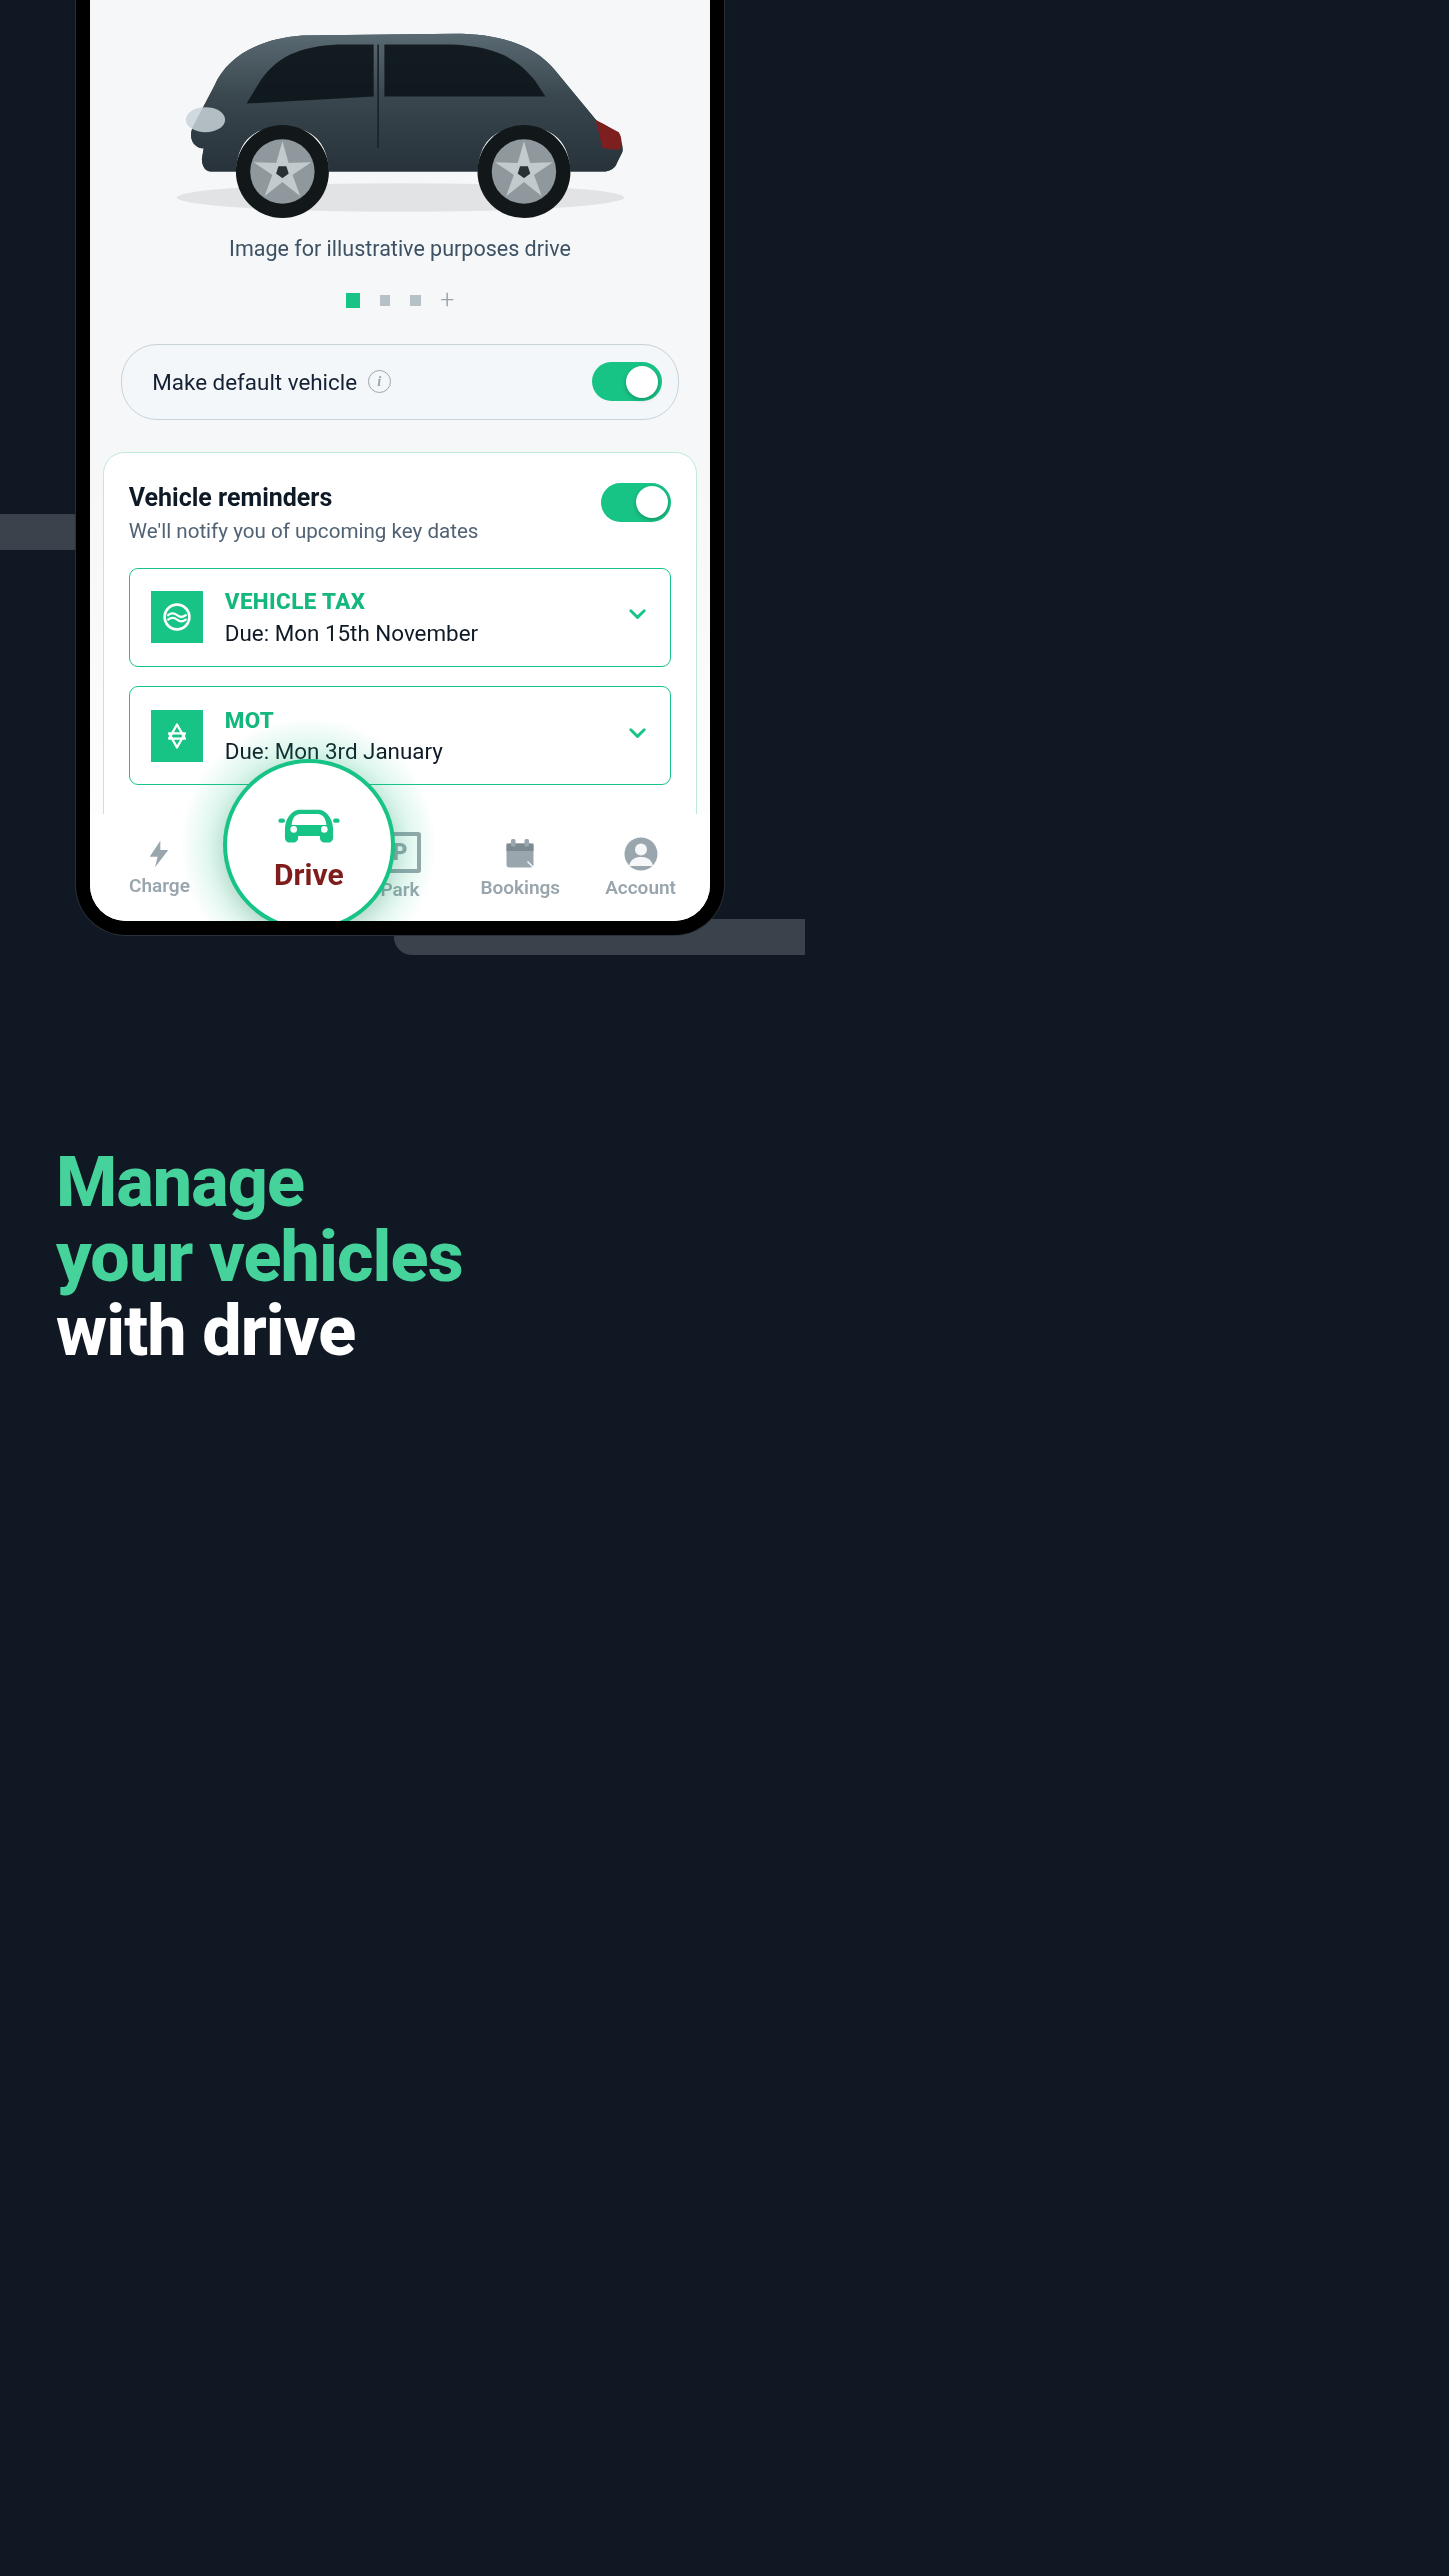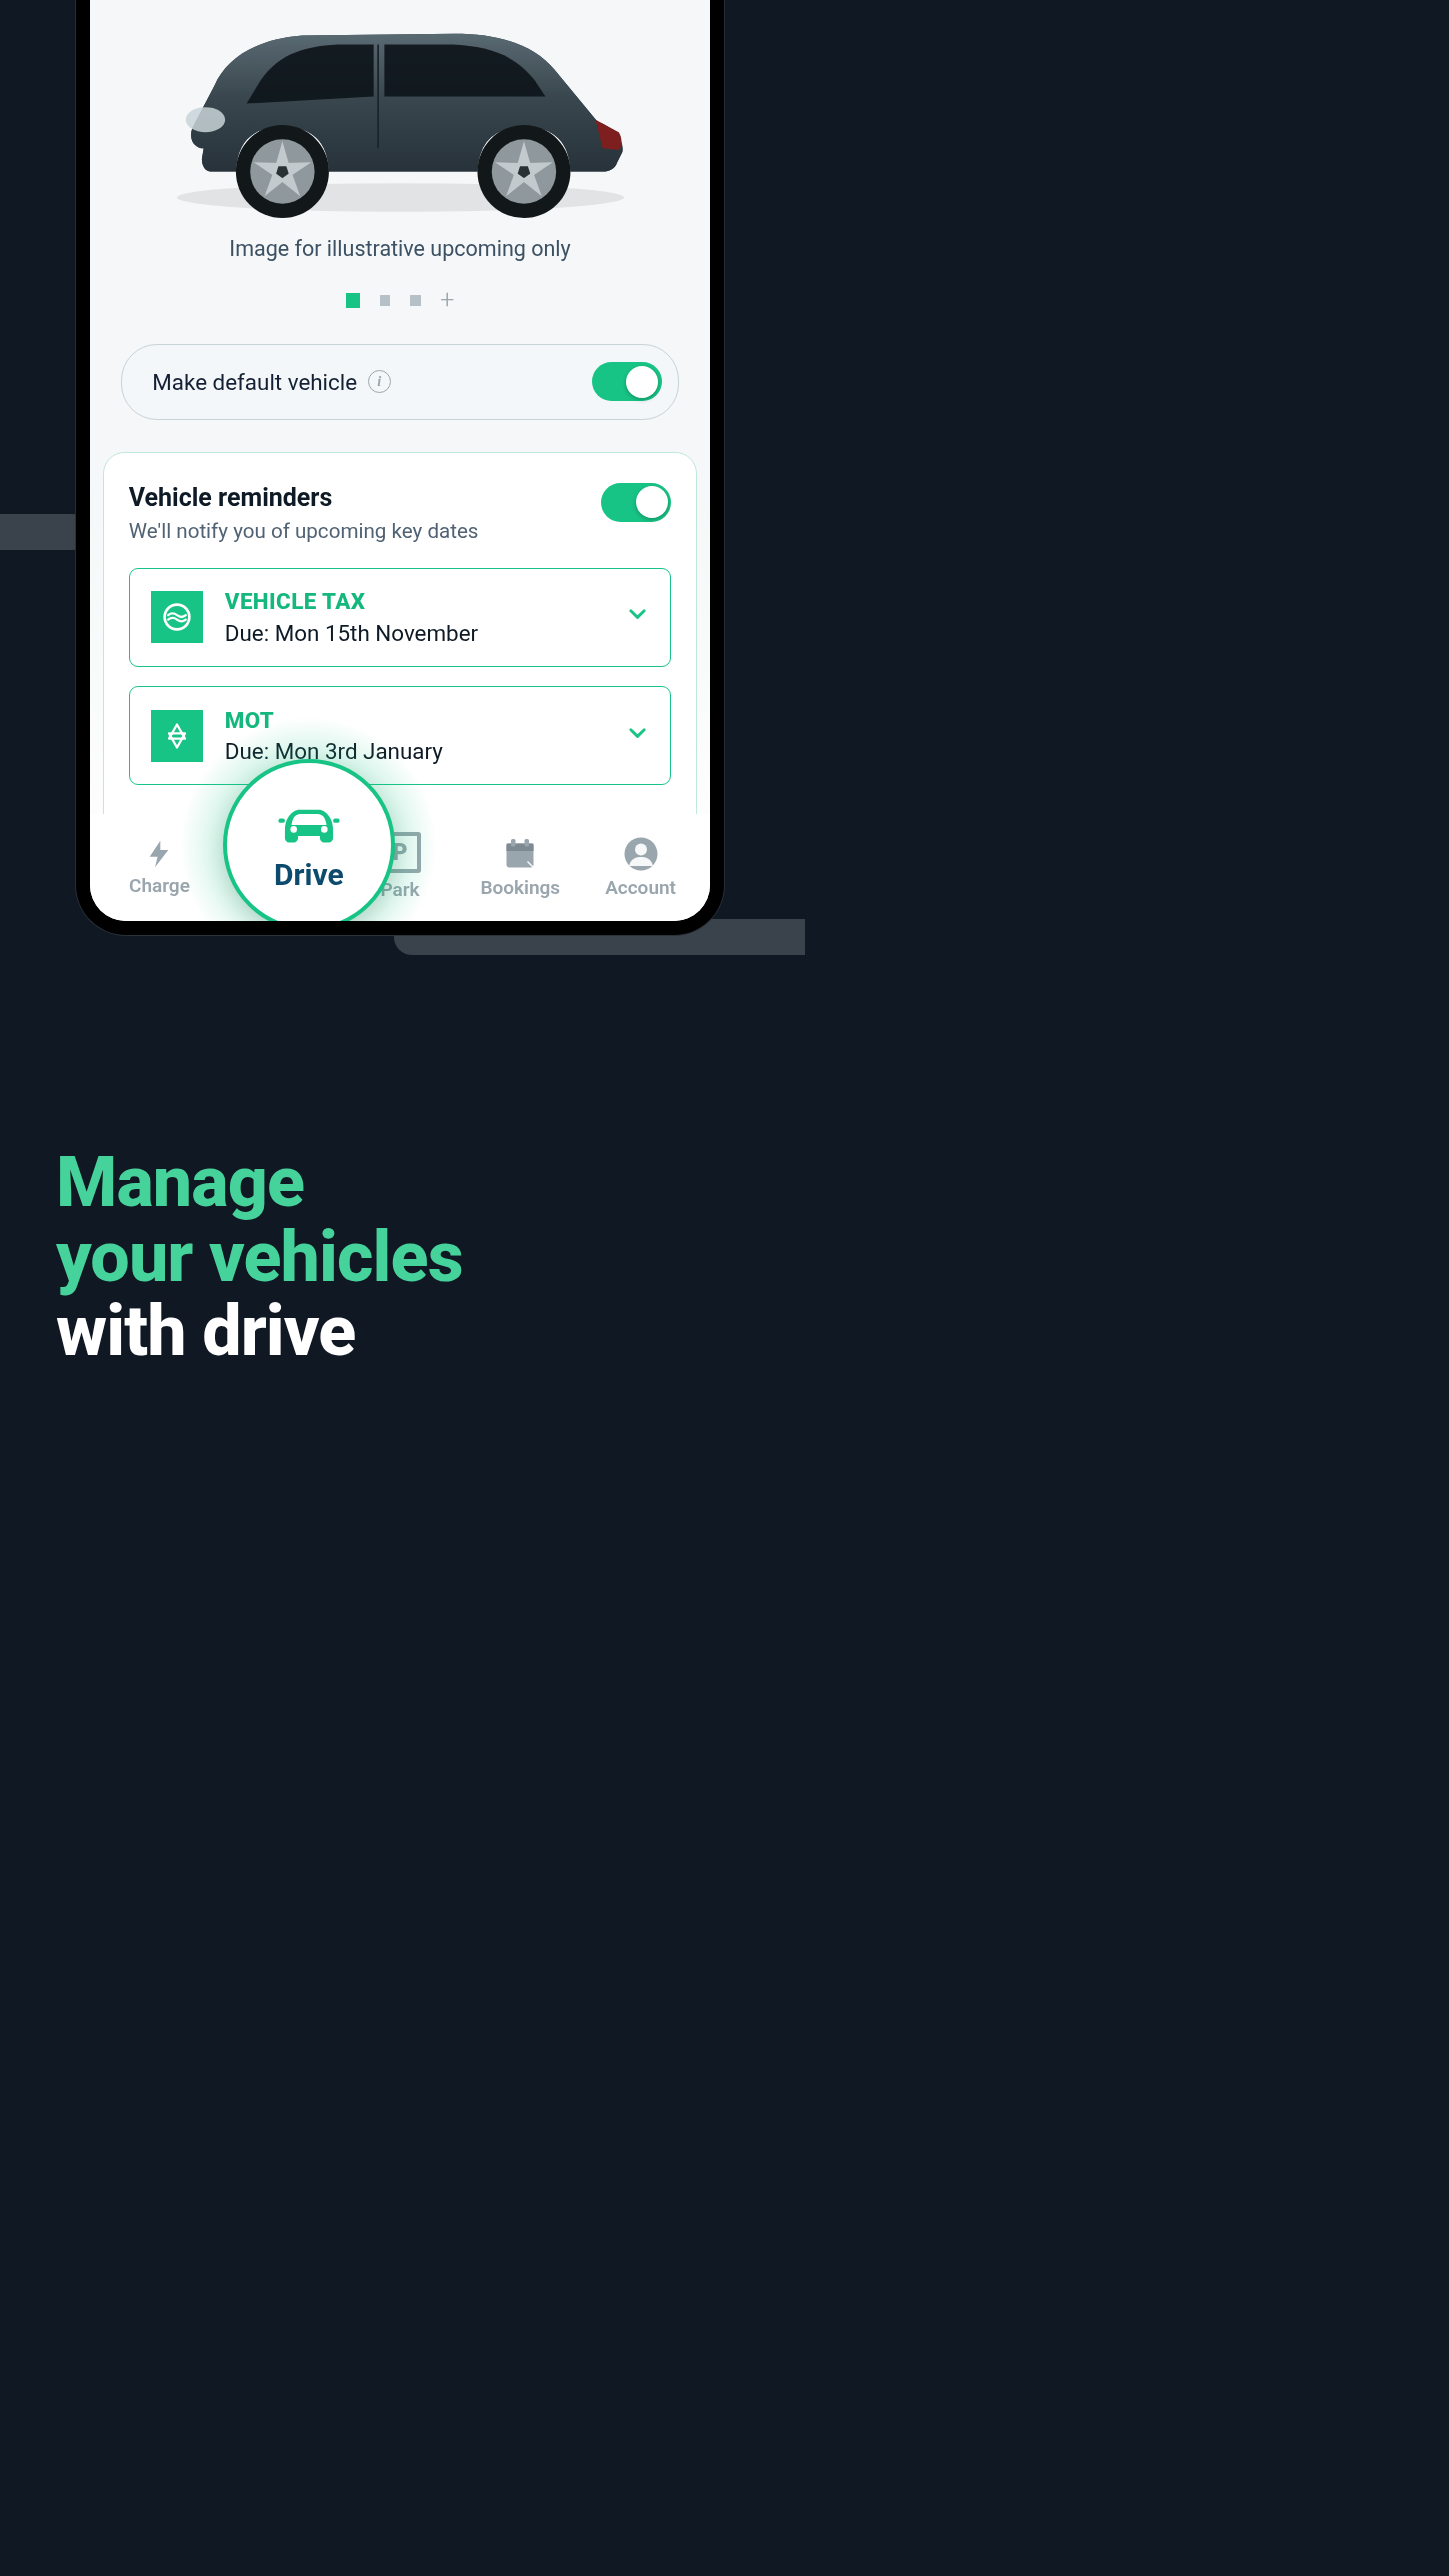--- a/index.html
+++ b/index.html
@@ -232,21 +232,21 @@
   }
   .drive-btn {
     width: 172px; height: 172px;
     background: #fff;
     border: 4.5px solid #18c485;
     border-radius: 50%;
     display: flex; flex-direction: column; align-items: center; justify-content: center;
     gap: 5.4px;
     box-shadow: 0 7.2px 21.5px rgba(0,0,0,.12);
   }
-  .drive-label { color: #0c4a6e; font-size: 30px; font-weight: 700; }
+  .drive-label { color: #7f1d1d; font-size: 30px; font-weight: 700; }
 
   
   .headline {
     position: absolute;
     left: 56px;
     bottom: 63px;
     z-index: 3;
   }
   .headline .line {
     font-size: 70px;
@@ -314,21 +314,21 @@
         </g>
         <defs>
           <linearGradient id="carGrad" x1="0" y1="0" x2="0" y2="1">
             <stop offset="0" stop-color="#5a6a72"></stop>
             <stop offset=".45" stop-color="#3a474f"></stop>
             <stop offset="1" stop-color="#27323a"></stop>
           </linearGradient>
         </defs>
       </svg>
 
-      <div class="caption">Image for illustrative upcoming only</div>
+      <div class="caption">Image for illustrative purposes drive</div>
 
       <div class="dots">
         <div class="dot active"></div>
         <div class="dot small"></div>
         <div class="dot small"></div>
         <div class="plus">+</div>
       </div>
 
       <div class="pill-row">
         <div class="pill-left">

